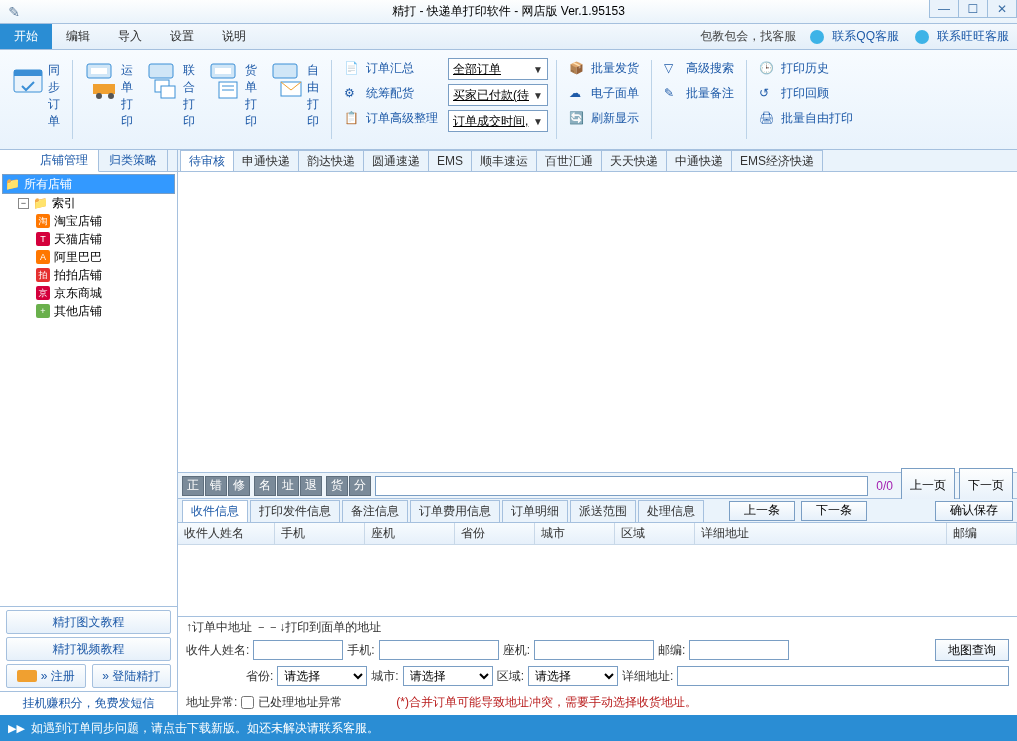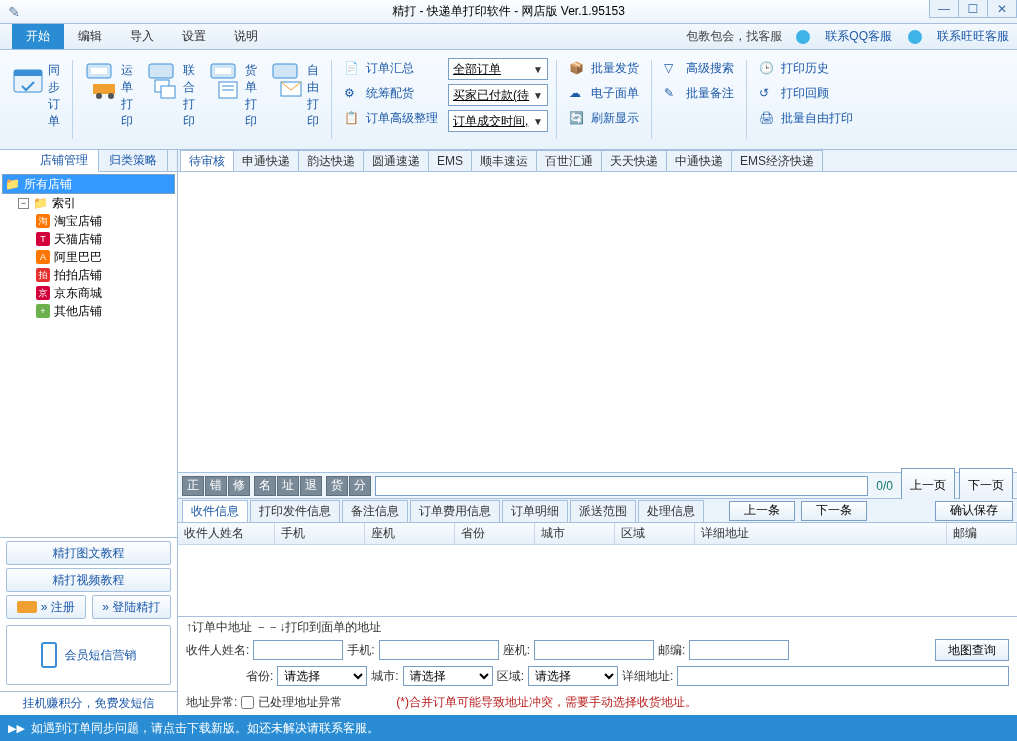--- a/index.html
+++ b/index.html
@@ -8,23 +8,23 @@
 
 .titlebar { height: 24px; background: linear-gradient(#fdfefe, #eaf3fb); border-bottom: 1px solid #a5c0de; display: flex; align-items: center; position: relative; }
 .titlebar .logo { width: 20px; height: 20px; margin-left: 4px; display: flex; align-items: center; justify-content: center; color: #5b7a9a; font-size: 14px; }
 .titlebar .title { position: absolute; left: 50%; transform: translateX(-50%); color: #000; }
 .titlebar .winbtns { position: absolute; right: 0; top: 0; display: flex; }
 .titlebar .winbtn { width: 30px; height: 18px; border: 1px solid #9fbedd; border-top: none; margin-left: -1px; display: flex; align-items: center; justify-content: center; color: #3b6ea5; background: #e9f2fb; cursor: pointer; }
 
 
 .menubar { height: 26px; background: linear-gradient(#f3f8fd, #e4eff9); border-bottom: 1px solid #a5c0de; display: flex; align-items: stretch; }
 .menubar .mitem { padding: 0 14px; display: flex; align-items: center; color: #2b2b2b; cursor: pointer; }
-.menubar .mitem.active { background: #2a8dd4; color: #fff; margin-left: 12px; }
+.menubar .mitem.active { background: #2a8dd4; color: #fff; }
 .menubar .spacer { flex: 1; }
-.menubar .rlink { display: flex; align-items: center; padding: 0 8px; color: #1e5aa8; cursor: pointer; gap: 15px; }
+.menubar .rlink { display: flex; align-items: center; padding: 0 8px; color: #1e5aa8; cursor: pointer; gap: 8px; }
 .menubar .rtxt { color: #444; padding: 0 6px; display: flex; align-items: center; }
 .qqico { width: 14px; height: 14px; border-radius: 7px; background: #3db3e7; display: inline-block; }
 .wwico { width: 14px; height: 14px; border-radius: 7px; background: #3db3e7; display: inline-block; }
 
 
 .ribbon { height: 100px; background: linear-gradient(#f7fbff, #e9f3fc); border-bottom: 1px solid #a5c0de; display: flex; padding: 4px 6px; gap: 2px; overflow:hidden; }
 .ribbig { display: flex; flex-direction: row; align-items: flex-start; justify-content: flex-end; width: 60px; padding: 4px 2px; cursor: pointer; border-radius: 3px; }
 .ribbig .ico { width: 40px; height: 48px; display: flex; align-items: center; justify-content: center; }
 .ribbig .lbl { color: #1e5aa8; margin-top: 4px; }
 .vsep { width: 1px; background: #bcd3e8; margin: 6px 4px; }
@@ -64,21 +64,21 @@
 .maintabs { height: 22px; display: flex; border-bottom: 1px solid #a5c0de; background: #eaf3fb; padding-left: 2px; }
 .mtab { padding: 0 8px; display: flex; align-items: center; border: 1px solid #a5c0de; border-bottom: none; margin-right: -1px; background: #eaf3fb; color: #333; cursor: pointer; font-size: 12px; }
 .mtab.active { background: #fff; color: #1e5aa8; }
 .gridarea { flex: 1; background: #fff; border-bottom: 1px solid #a5c0de; }
 
 
 .actbar { height: 26px; background: #eef5fb; border-bottom: 1px solid #a5c0de; display: flex; align-items: center; padding: 0 4px; gap: 4px; }
 .actbtn { height: 20px; padding: 0 4px; background: #7a8a99; color: #fff; border: 1px solid #5e6e7d; cursor: pointer; display: flex; align-items: center; font-size: 12px; }
 .actgrp { display: flex; gap: 1px; }
 .searchbox { flex: 1; height: 20px; border: 1px solid #7a9ec4; background: #fff; padding: 0 4px; }
-.pager { color: #0f766e; padding: 0 4px; }
+.pager { color: #a21caf; padding: 0 4px; }
 .pgbtn { height: 36px; padding: 0 8px; border: 1px solid #7a9ec4; background: linear-gradient(#fdfefe,#e6f0fa); cursor: pointer; }
 
 
 .dtabs { height: 24px; display: flex; border-bottom: 1px solid #a5c0de; background: #eaf3fb; align-items: center; padding: 0 4px; gap: 2px; }
 .dtab { padding: 0 8px; height: 22px; display: flex; align-items: center; border: 1px solid #a5c0de; border-bottom: none; background: #eaf3fb; cursor: pointer; color: #333; }
 .dtab.active { background: #fff; color: #1e5aa8; }
 .dspacer { flex: 1; }
 .navbtn { height: 20px; padding: 0 14px; border: 1px solid #7a9ec4; background: linear-gradient(#fdfefe,#e6f0fa); cursor: pointer; margin-left: 4px; }
 
 
@@ -309,24 +309,20 @@
     <div class="leftbtns">
       <div class="leftbtn">精打图文教程</div>
       <div class="leftbtn">精打视频教程</div>
       <div class="leftrow">
         <div class="half">
             <span class="keyico"></span>
             <span>» 注册</span>
           </div>
         <div class="half">» 登陆精打</div>
       </div>
-      <div class="leftpromo">
-          <span class="phoneico"></span>
-          <span>会员短信营销</span>
-        </div>
       <div class="leftfoot">挂机赚积分，免费发短信</div>
     </div>
   </div>
 
   <div class="main">
     <div class="maintabs">
       <div class="mtab active">待审核</div>
       <div class="mtab">申通快递</div>
       <div class="mtab">韵达快递</div>
       <div class="mtab">圆通速递</div>

